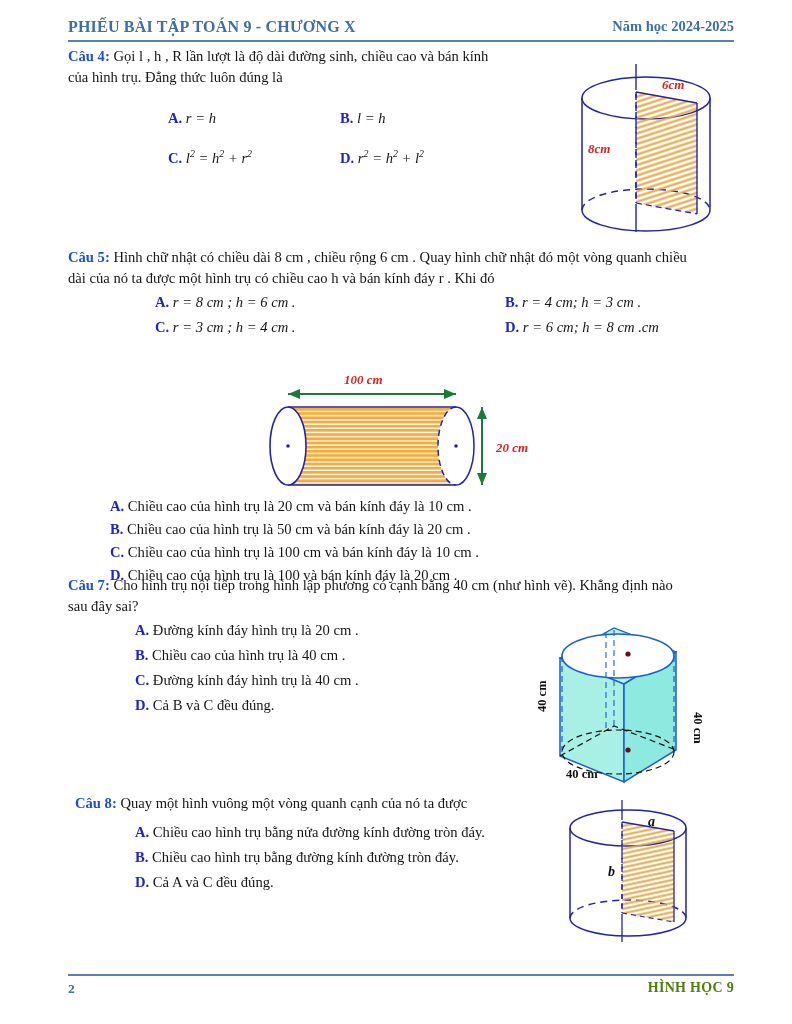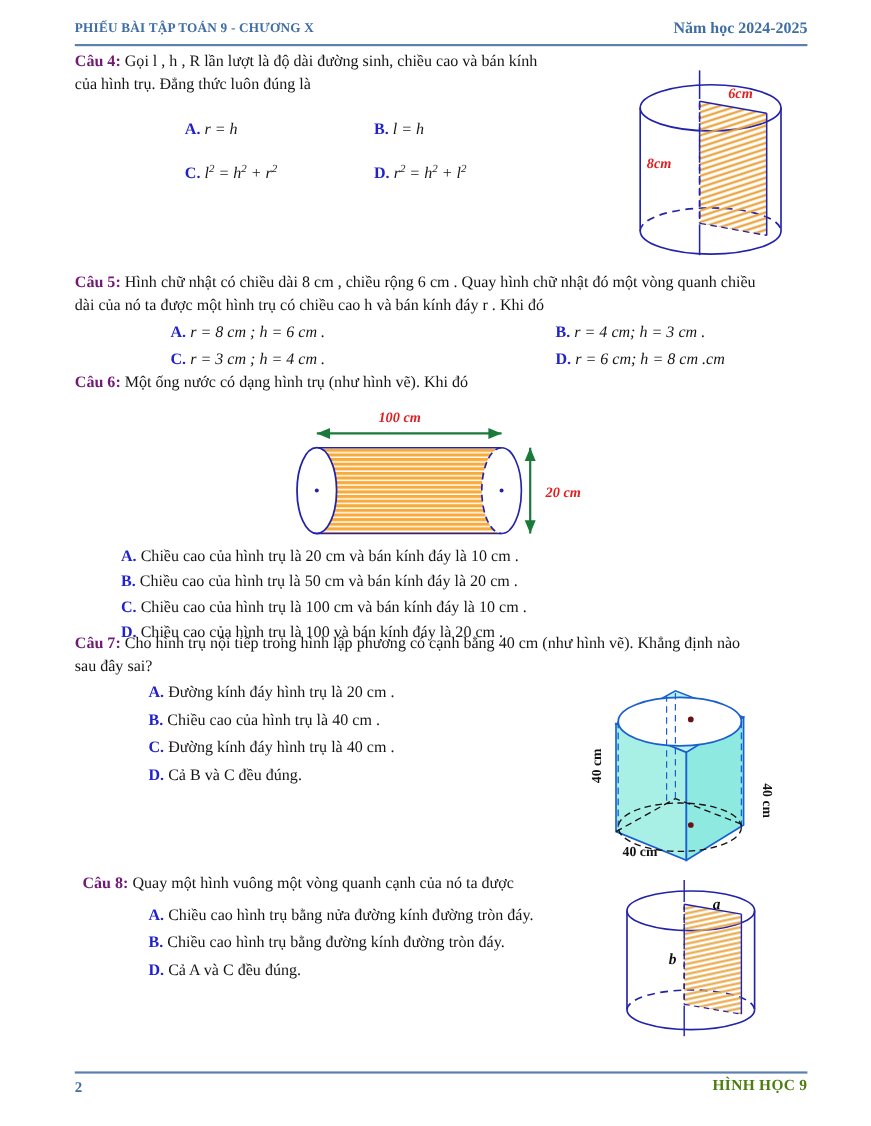--- a/index.html
+++ b/index.html
@@ -25,21 +25,21 @@
   .header {
     position: absolute;
     left: 68px; top: 18px;
     width: 666px;
     height: 26px;
   }
   .header-left {
     position: absolute; left: 0; top: 0;
     font-family: "Liberation Serif", serif;
     font-weight: bold;
-    font-size: 12px;
+    font-size: 16px;
     letter-spacing: 0.2px;
     color: #3f6ea5;
   }
   .header-right {
     position: absolute; right: 0; top: 0;
     font-family: "Liberation Serif", serif;
     font-weight: bold;
     font-size: 14.5px;
     color: #3f6ea5;
     text-align: center;
@@ -71,21 +71,21 @@
     position: absolute;
     right: 58px; top: 980px;
     font-weight: bold;
     font-size: 14px;
     letter-spacing: 0.3px;
     color: #4d7c0f;
   }
 
   
   .qlabel {
-    color: #701a75;
+    color: #1d4ed8;
     font-weight: bold;
   }
   .opt-letter {
     color: #2222cc;
     font-weight: bold;
   }
   .body-txt {
     font-family: "Liberation Serif", serif;
     font-size: 14.6px;
     line-height: 1.45;
@@ -220,24 +220,20 @@
         <span class="opt-letter">C.</span>
         <span class="math">r = 3 cm ; h = 4 cm .</span>
       </div>
       <div>
         <span class="opt-letter">D.</span>
         <span class="math">r = 6 cm; h = 8 cm .cm</span>
       </div>
     </div>
   </div>
 
-  <div class="blk body-txt" style="left:68px; top:338px; width:600px;">
-    <span class="qlabel">Câu 6:</span>
-    <span>Một ống nước có dạng hình trụ (như hình vẽ). Khi đó</span>
-  </div>
 
   <div class="blk" style="left:252px; top:366px;">
     <svg width="310" height="125" viewBox="0 0 310 125">
       <defs>
         <pattern id="hatchB" width="5" height="4.2" patternUnits="userSpaceOnUse">
           <rect width="5" height="4.2" fill="#f8ab3a"></rect>
           <line x1="0" y1="3.6" x2="5" y2="3.6" stroke="#ffffff" stroke-width="1.5"></line>
         </pattern>
       </defs>
 

